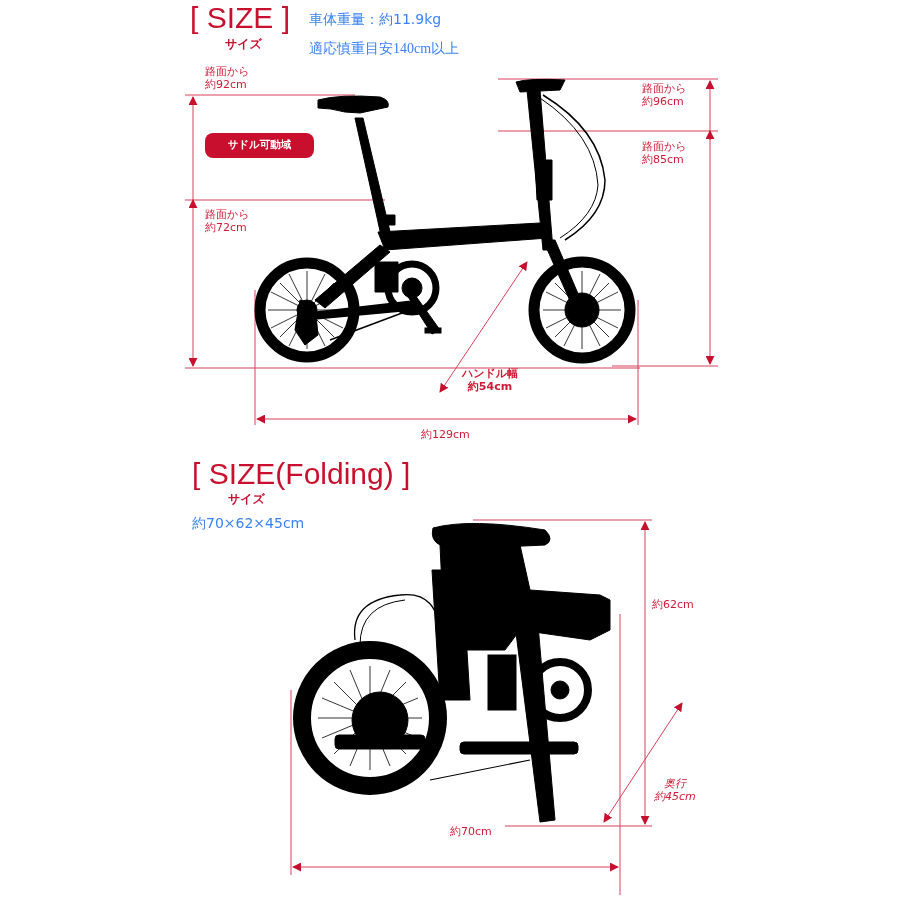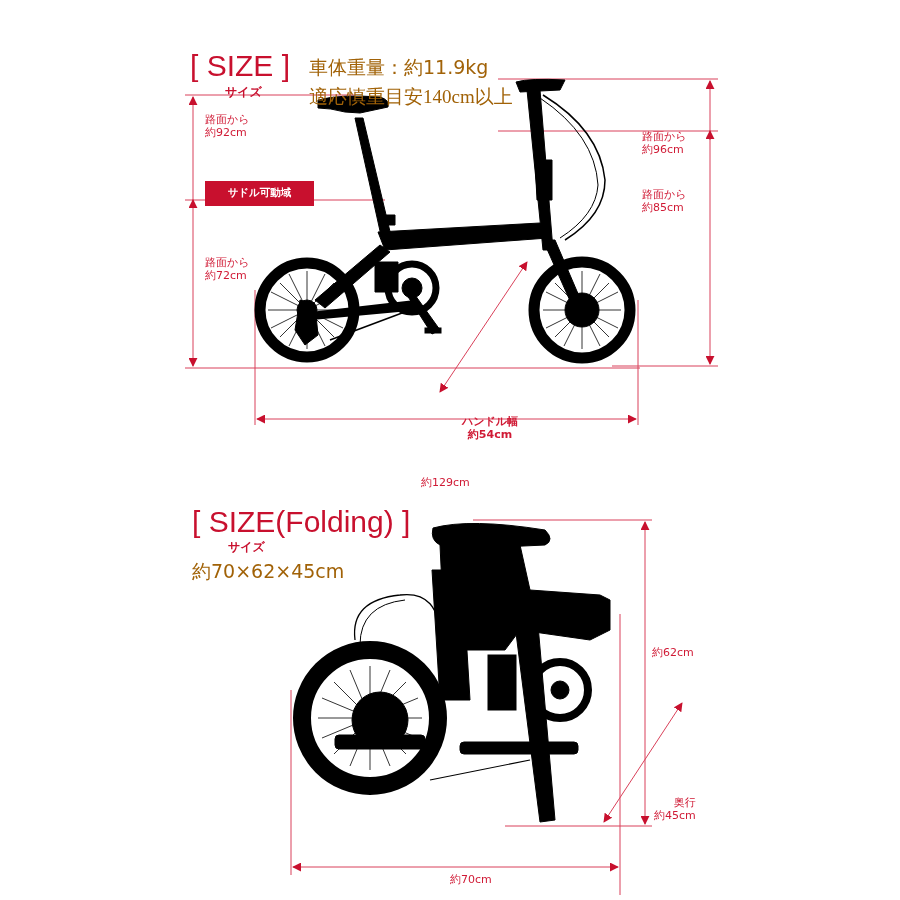--- a/index.html
+++ b/index.html
@@ -1,22 +1,22 @@
 <!DOCTYPE html>
 <html><head>
 <meta charset="utf-8">
 <style>
   html, body { margin:0; padding:0; background:#ffffff; }
   body { width:900px; height:900px; position:relative; overflow:hidden; font-family:"DejaVu Sans", sans-serif; }
-  .abs { position:absolute;margin-top:48px; }
+  .abs { position:absolute; }
   .title { font-family:"Liberation Sans", sans-serif; font-size:30px; color:#c8102e; letter-spacing:0px; white-space:nowrap; }
   .sub { font-size:12px; color:#c8102e; font-weight:bold; white-space:nowrap; }
-  .spec { font-size:19px; color:#a16207; white-space:nowrap; line-height:26px; }
+  .spec { font-size:14px; color:#3b82f6; white-space:nowrap; line-height:26px; }
   .lbl { font-size:11px; color:#d01a35; line-height:13px; white-space:nowrap; }
-  .badge { background:#c8102e; color:#fff; font-size:10.5px; font-weight:bold; text-align:center; line-height:22px; }
+  .badge { background:#c8102e; color:#fff; font-size:10.5px; font-weight:bold; text-align:center; line-height:22px;border-radius:8px; }
   svg { position:absolute; left:0; top:0; }
 </style>
 </head>
 <body>
 
 <svg width="900" height="900" viewBox="0 0 900 900">
   <defs>
     <marker id="ah" viewBox="0 0 10 10" refX="9" refY="5" markerWidth="9" markerHeight="9" orient="auto-start-reverse">
       <path d="M0,0 L10,5 L0,10 z" fill="#c8102e"></path>
     </marker>
@@ -187,18 +187,18 @@
 </div>
 
 <div class="abs lbl" style="left:421px; top:428px;">約129cm</div>
 
 <div class="abs title" style="left:192px; top:457px;">[ SIZE(Folding) ]</div>
 <div class="abs sub" style="left:228px; top:491px;">サイズ</div>
 <div class="abs spec" style="left:192px; top:510px;">約70×62×45cm</div>
 
 <div class="abs lbl" style="left:652px; top:598px;">約62cm</div>
 
-<div class="abs lbl" style="left:654px; top:748px; text-align:right;">
+<div class="abs lbl" style="left:654px; top:777px; text-align:center;font-style:italic;">
   <div>奥行</div>
   <div>約45cm</div>
 </div>
 
 <div class="abs lbl" style="left:450px; top:825px;">約70cm</div>
 
 </body></html>

